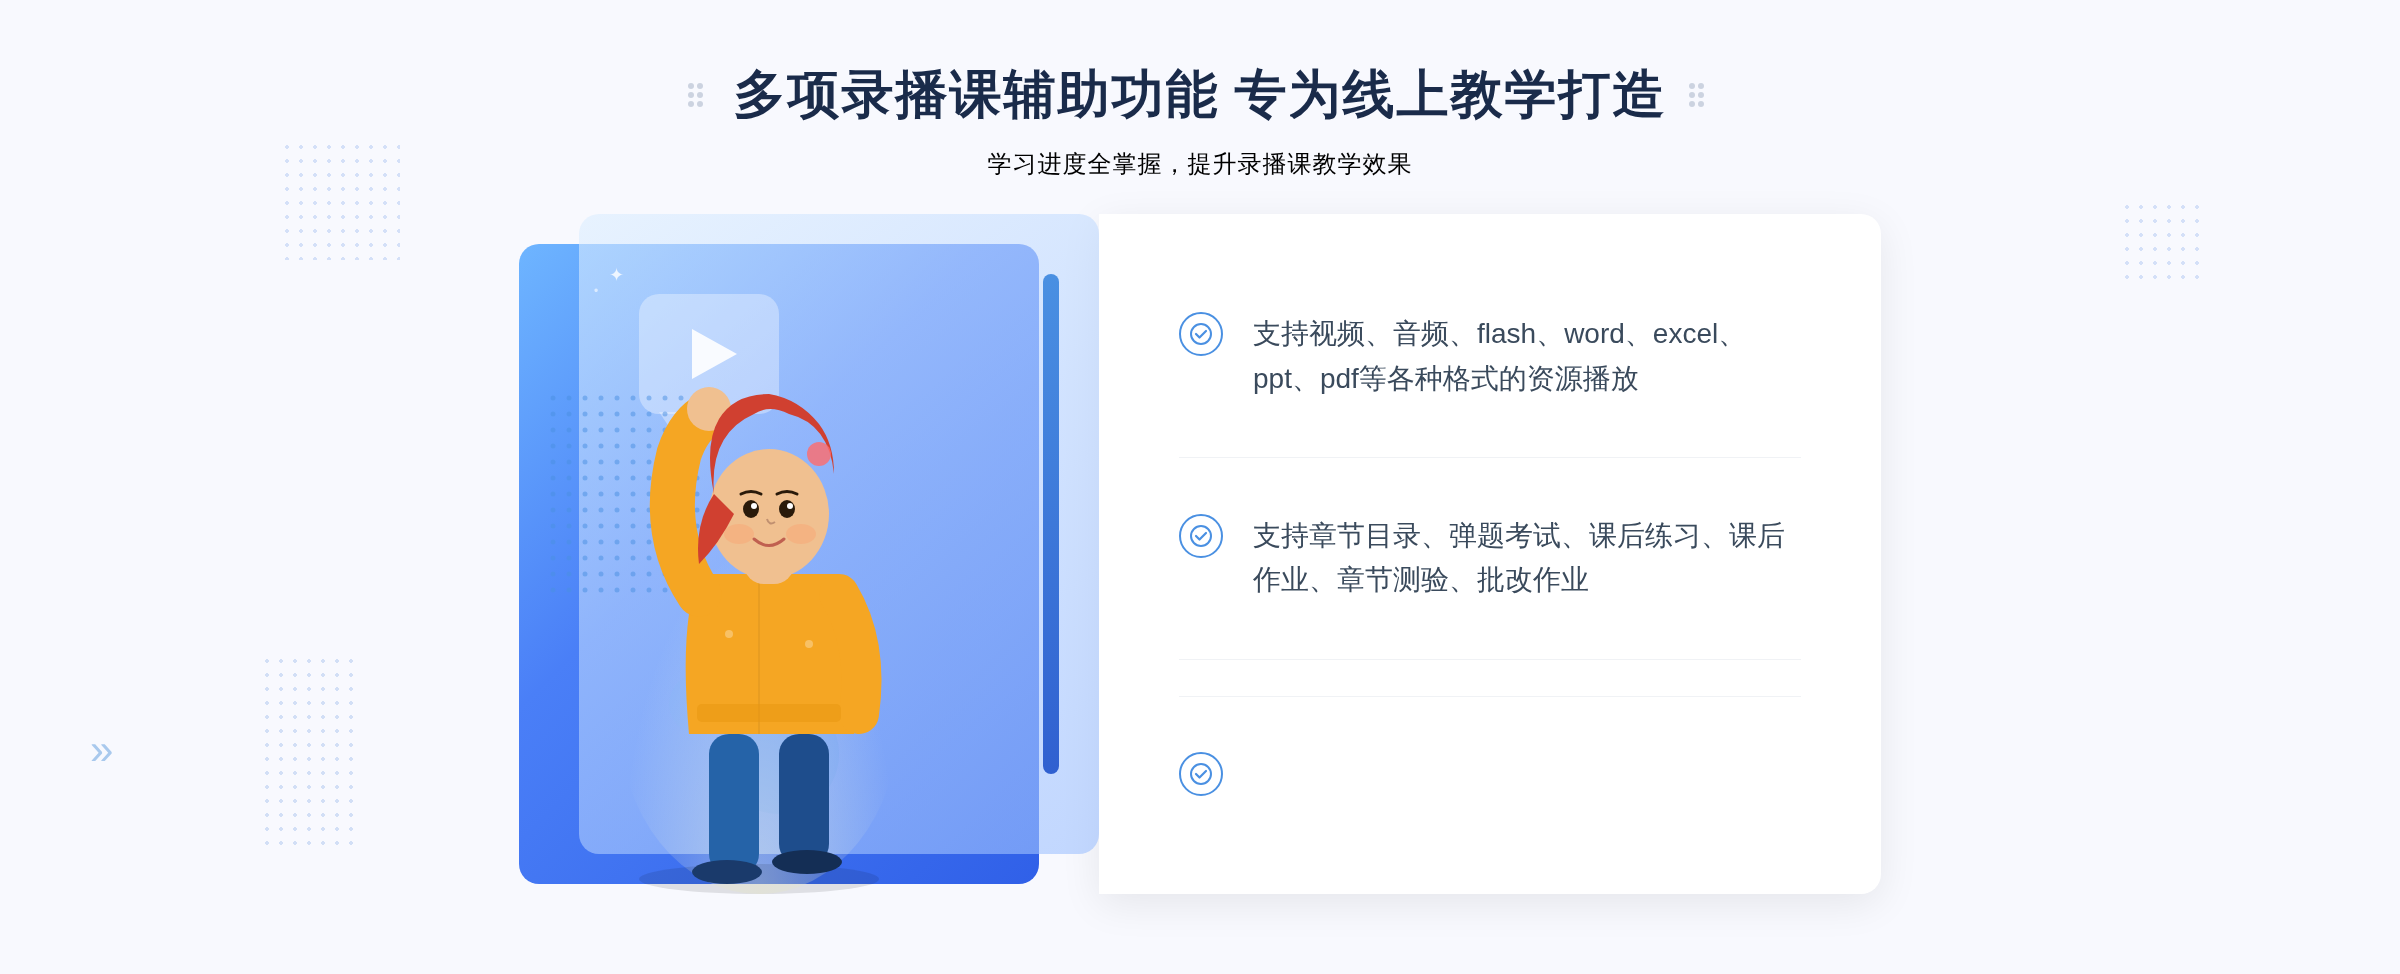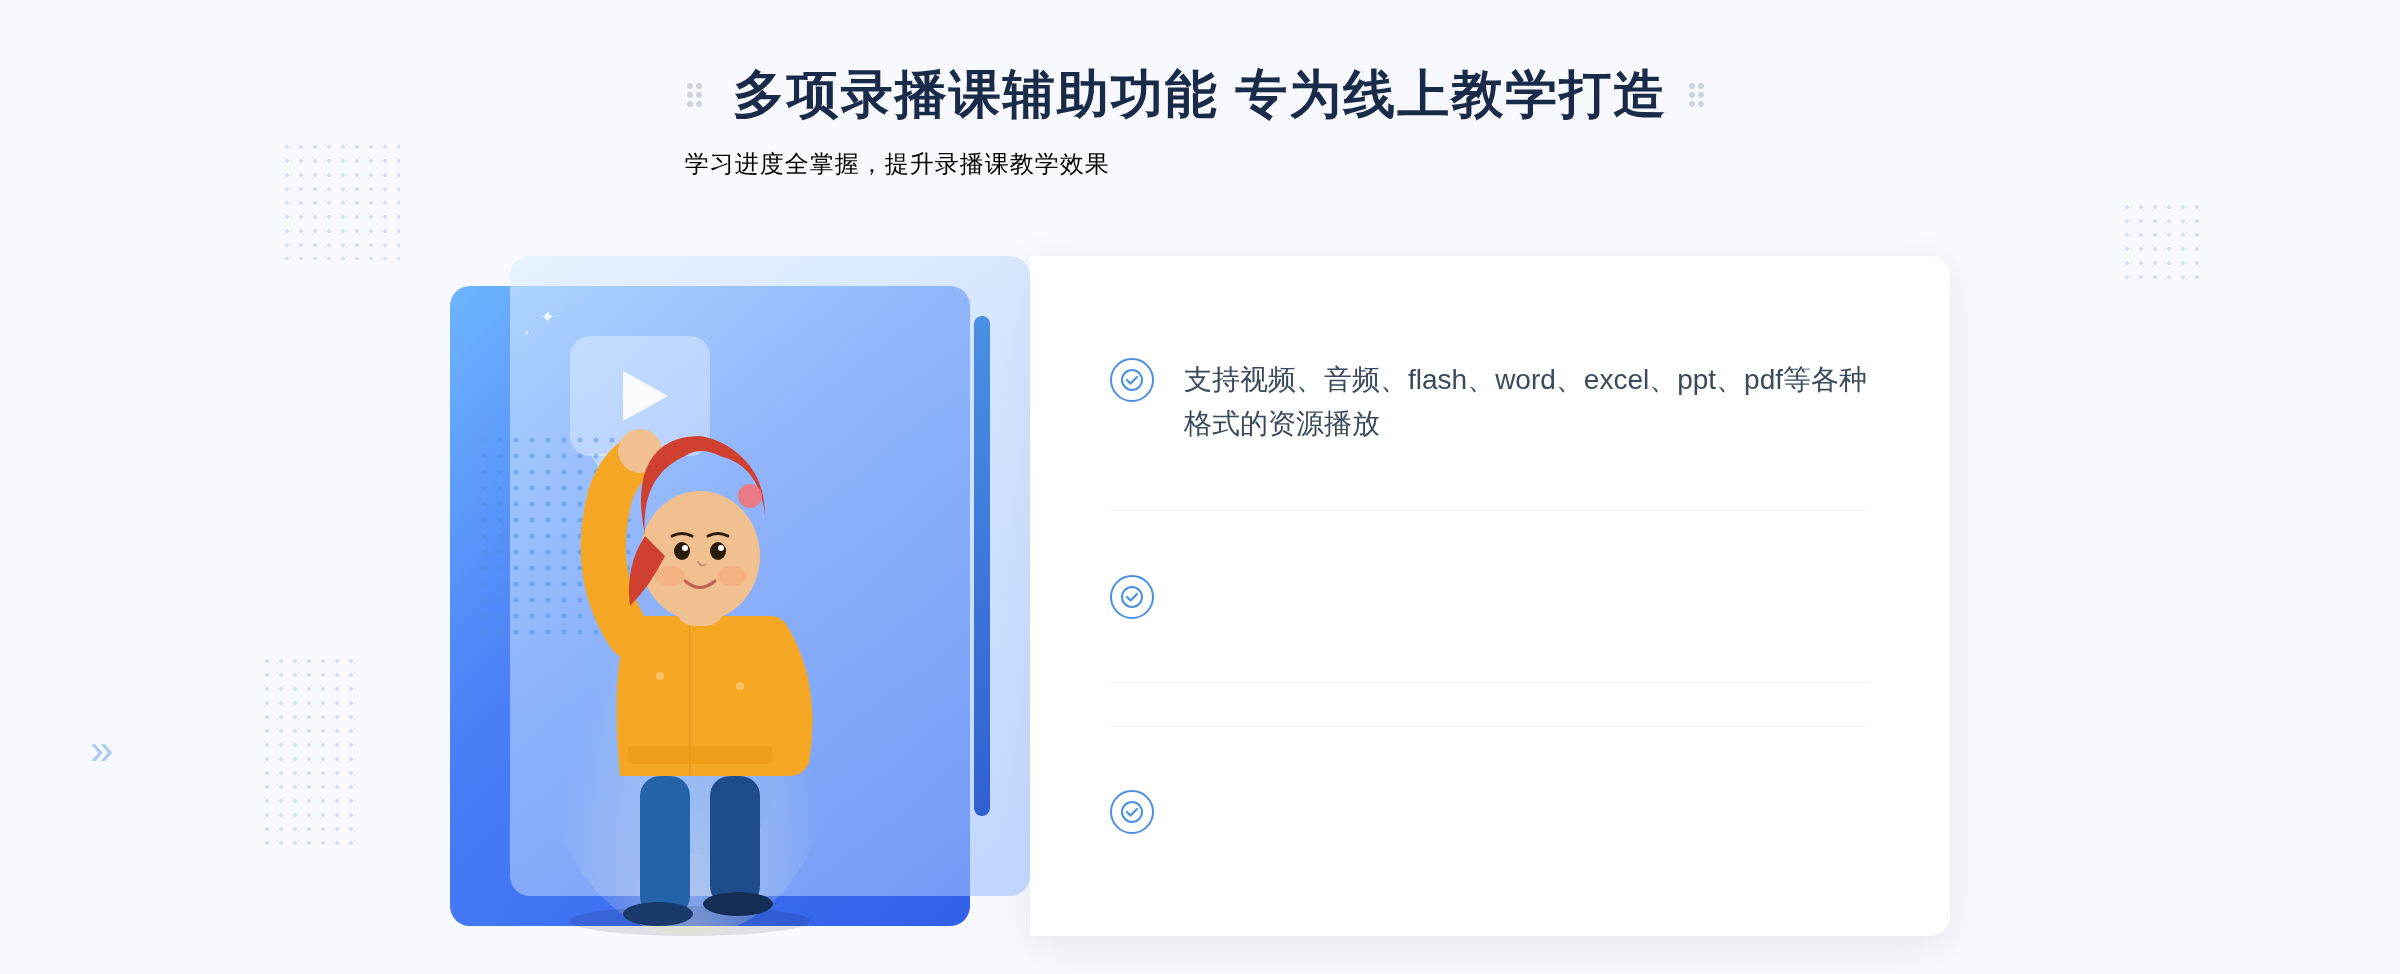--- a/index.html
+++ b/index.html
@@ -57,23 +57,24 @@
       left: 260px;
       width: 100px;
       height: 200px;
       background-image: radial-gradient(circle, #b8cef0 2px, transparent 2px);
       background-size: 14px 14px;
       opacity: 0.6;
     }
 
     
     .header-section {
-      text-align: left;
-      margin-bottom: 76px;
+      text-align: center;
+      margin-bottom: 34px;
       position: relative;
+      font-family: Liberation Serif, serif;
     }
 
     .header-title-wrapper {
       display: flex;
       align-items: center;
       justify-content: center;
       gap: 20px;
       margin-bottom: 18px;
     }
 
@@ -86,21 +87,21 @@
 
     .sub-title {
       font-size: 24px;
       color: #000000;
       letter-spacing: 1px;
     }
 
     
     .main-content {
       display: flex;
-      width: 1500px;
+      width: 1362px;
       gap: 0;
       position: relative;
     }
 
     
     .illustration-panel {
       width: 580px;
       height: 680px;
       border-radius: 20px 0 0 20px;
       position: relative;
@@ -439,20 +440,21 @@
 
       <div class="feature-divider"></div>
 
       <div class="feature-item">
         <div class="check-circle">
           <svg width="24" height="24" viewBox="0 0 24 24" fill="none">
             <circle cx="12" cy="12" r="10" stroke="#4a90e2" stroke-width="2"></circle>
             <path d="M7 12 L10.5 15.5 L17 9" stroke="#4a90e2" stroke-width="2.2" stroke-linecap="round" stroke-linejoin="round"></path>
           </svg>
         </div>
+        <p class="feature-text">支持章节目录、弹题考试、课后练习、课后作业、章节测验、批改作业</p>
       </div>
 
       <div class="feature-divider"></div>
 
 
       <div class="feature-divider"></div>
 
       <div class="feature-item">
         <div class="check-circle">
           <svg width="24" height="24" viewBox="0 0 24 24" fill="none">

